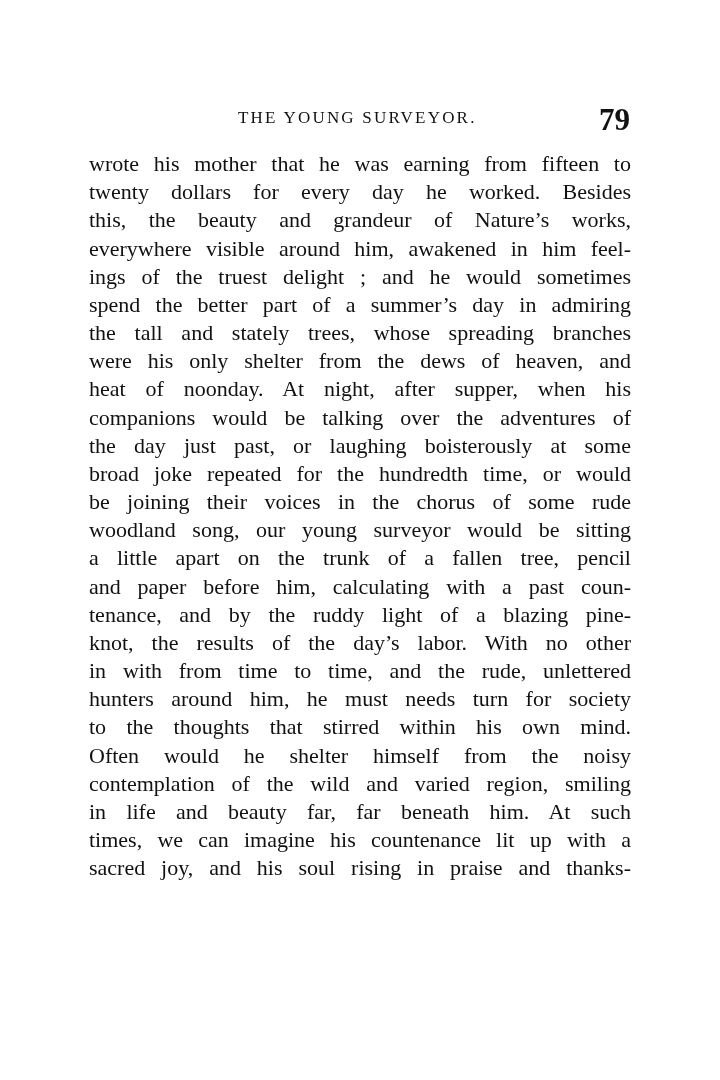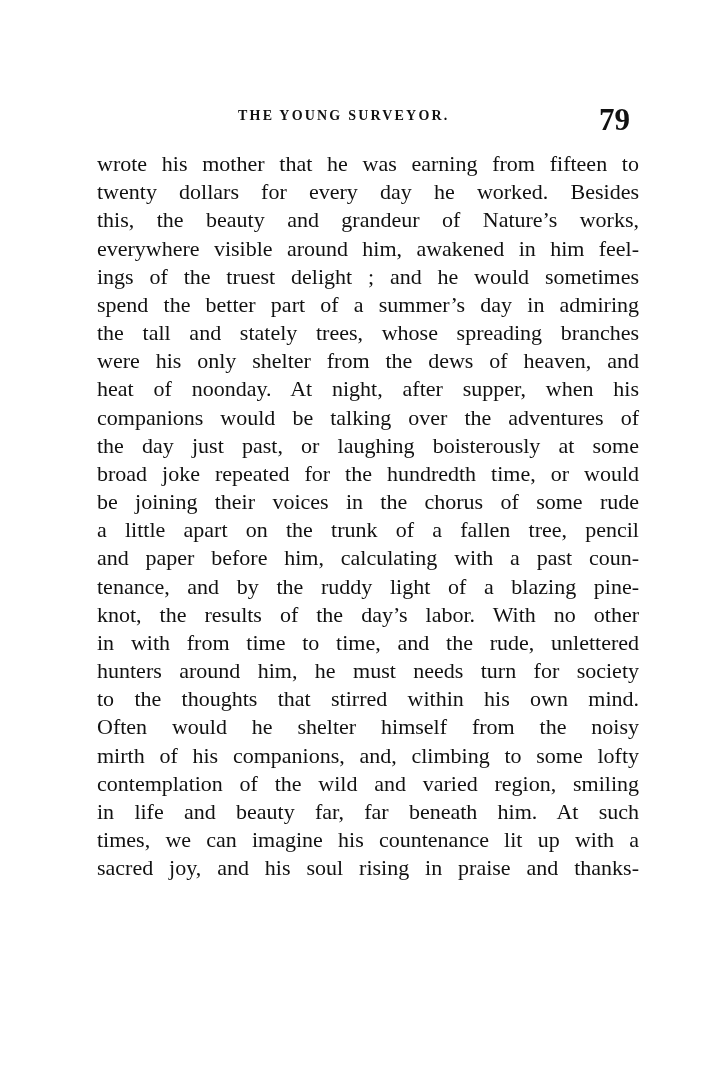--- a/index.html
+++ b/index.html
@@ -19,39 +19,38 @@
       position: absolute;
       top: 106px;
       left: 90px;
       width: 540px;
       height: 30px;
     }
     .running-title {
       position: absolute;
       left: 148px;
       top: 2px;
-      font-size: 14px;
+      font-size: 17px;
       letter-spacing: 2.2px;
-      font-weight: bold;
+      font-weight: normal;
       white-space: nowrap;
     }
     .page-number {
       position: absolute;
       right: 0px;
       top: -4px;
       font-size: 31px;
       font-weight: bold;
       font-family: "Liberation Serif", "DejaVu Serif", serif;
     }
     .text-block {
       position: absolute;
       top: 150px;
       left: 89px;
       width: 542px;
-      margin-left: 8px;
     }
     .line {
       display: block;
       height: 28.18px;
       line-height: 28.18px;
       font-size: 22px;
       white-space: nowrap;
       text-align: justify;
       text-align-last: justify;
     }
@@ -71,26 +70,26 @@
     <span class="line">everywhere visible around him, awakened in him feel-</span>
     <span class="line">ings of the truest delight ; and he would sometimes</span>
     <span class="line">spend the better part of a summer’s day in admiring</span>
     <span class="line">the tall and stately trees, whose spreading branches</span>
     <span class="line">were his only shelter from the dews of heaven, and</span>
     <span class="line">heat of noonday. At night, after supper, when his</span>
     <span class="line">companions would be talking over the adventures of</span>
     <span class="line">the day just past, or laughing boisterously at some</span>
     <span class="line">broad joke repeated for the hundredth time, or would</span>
     <span class="line">be joining their voices in the chorus of some rude</span>
+    <span class="line">woodland song, our young surveyor would be sitting</span>
     <span class="line">a little apart on the trunk of a fallen tree, pencil</span>
     <span class="line">and paper before him, calculating with a past coun-</span>
     <span class="line">tenance, and by the ruddy light of a blazing pine-</span>
     <span class="line">knot, the results of the day’s labor. With no other</span>
     <span class="line">in with from time to time, and the rude, unlettered</span>
     <span class="line">hunters around him, he must needs turn for society</span>
     <span class="line">to the thoughts that stirred within his own mind.</span>
     <span class="line">Often would he shelter himself from the noisy</span>
-    <span class="line">mirth of his companions, and, climbing to some lofty</span>
     <span class="line">contemplation of the wild and varied region, smiling</span>
     <span class="line">in life and beauty far, far beneath him. At such</span>
     <span class="line">times, we can imagine his countenance lit up with a</span>
     <span class="line">sacred joy, and his soul rising in praise and thanks-</span>
   </div>
 
 </body></html>

